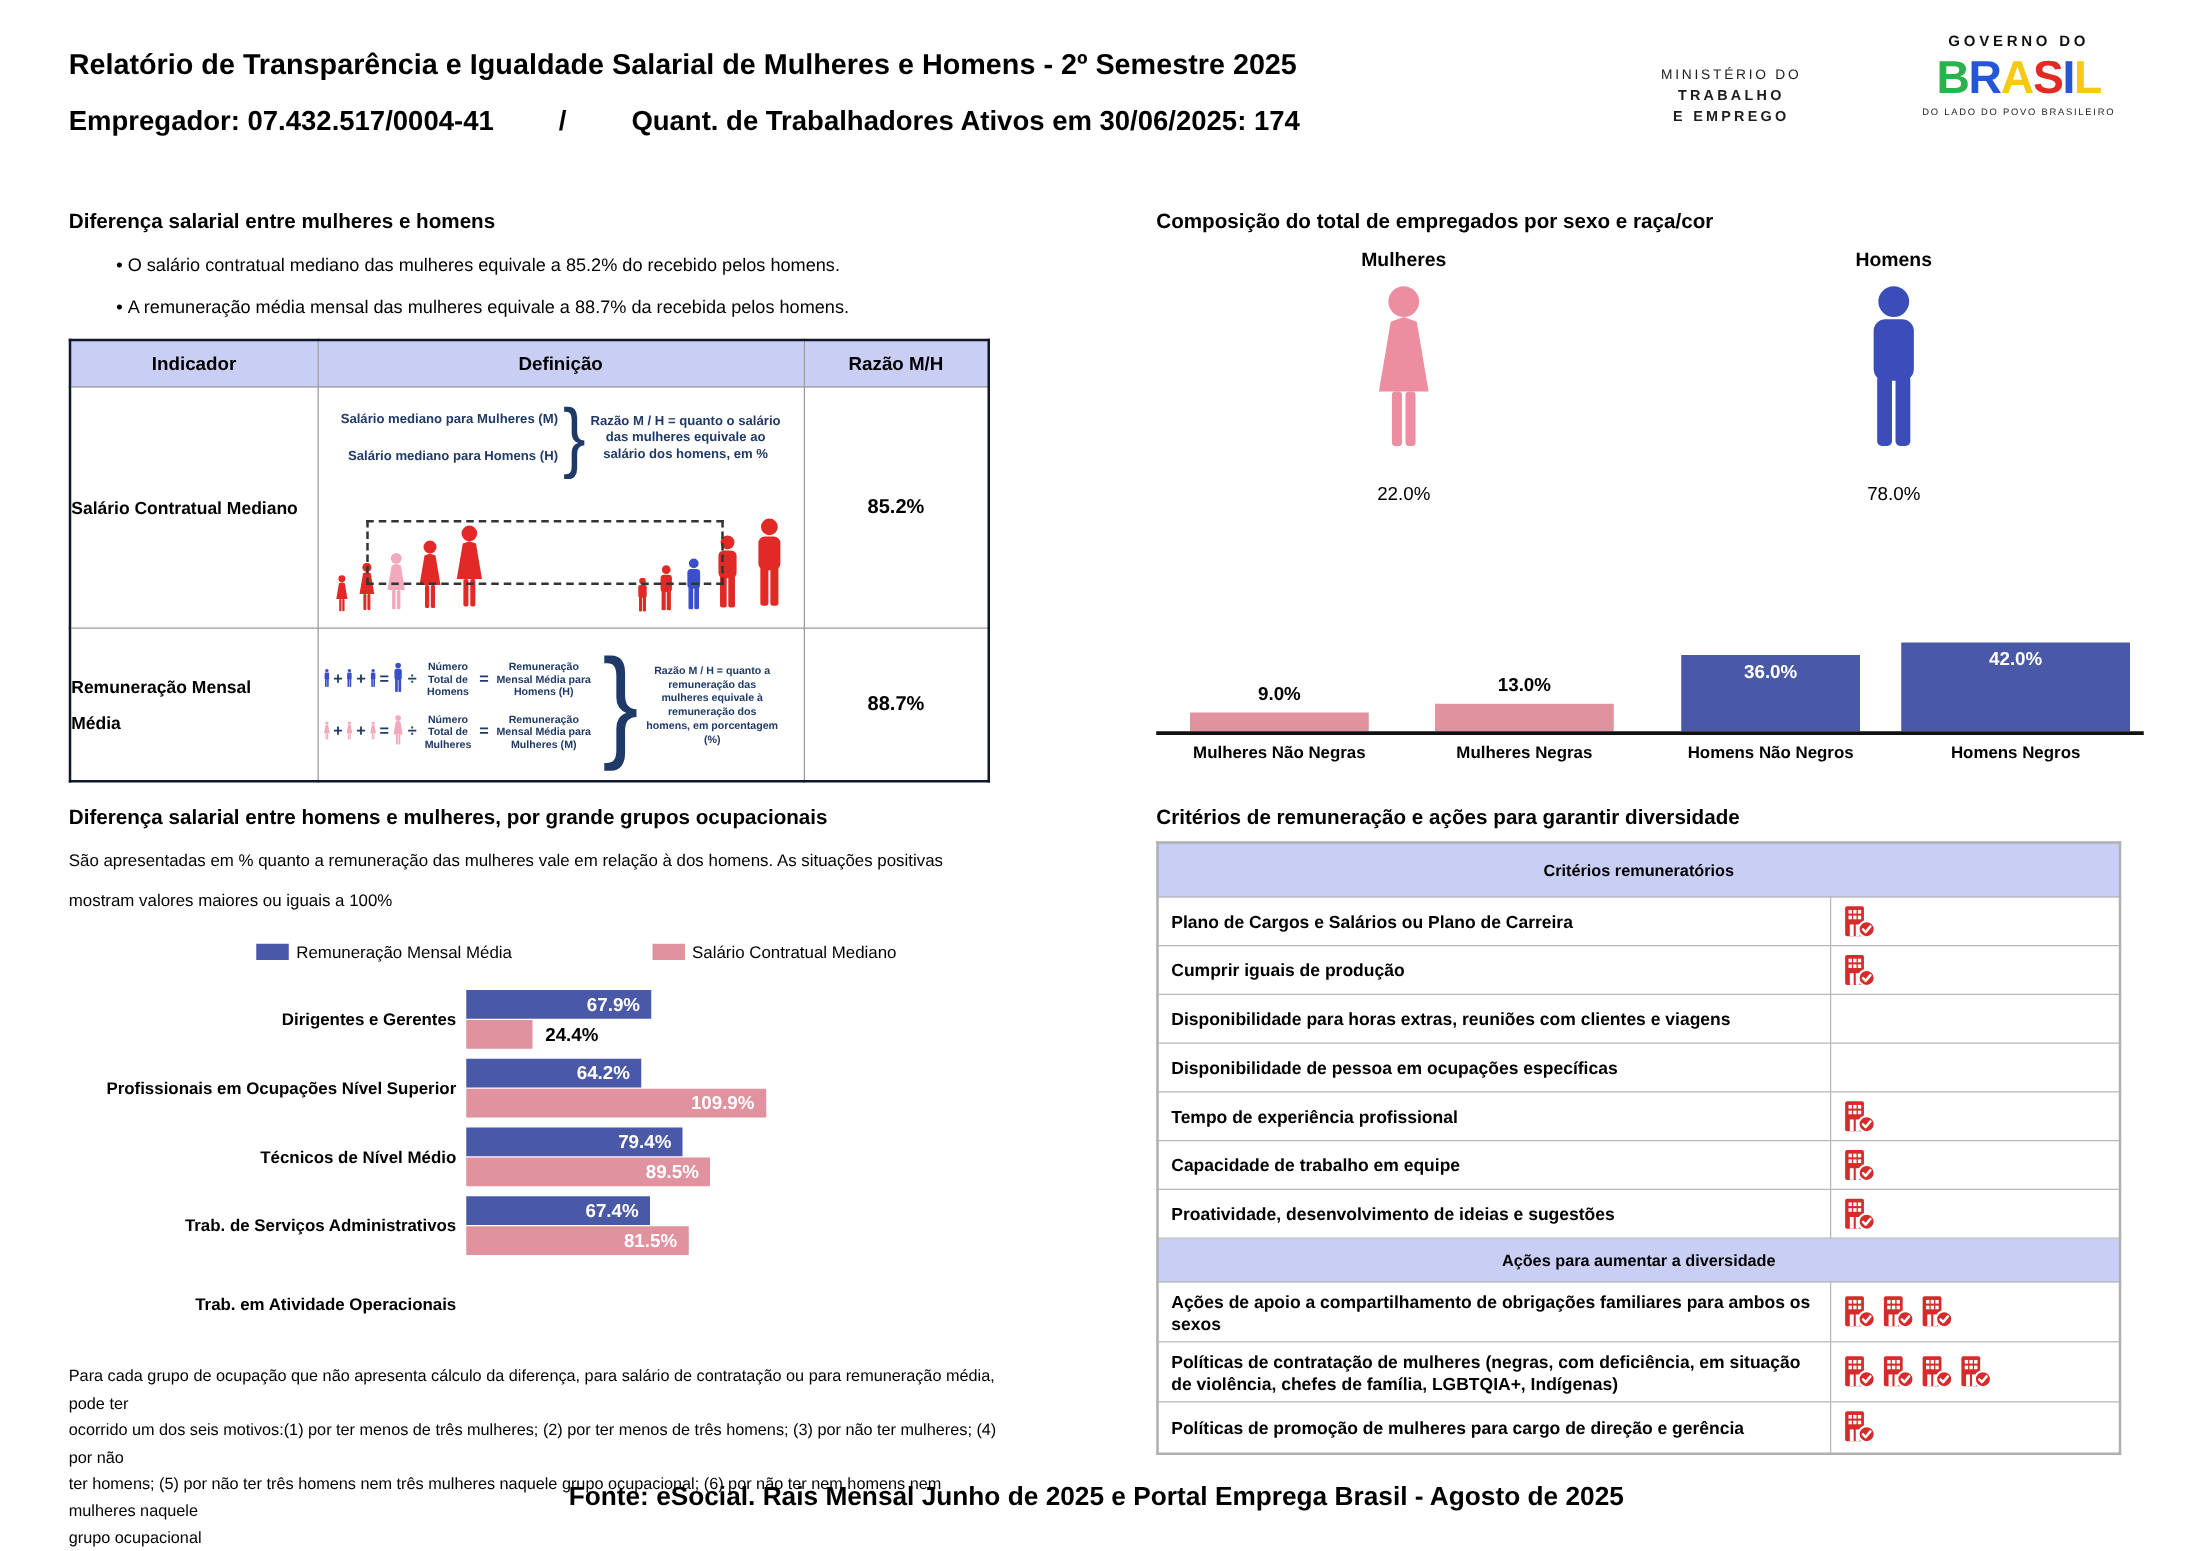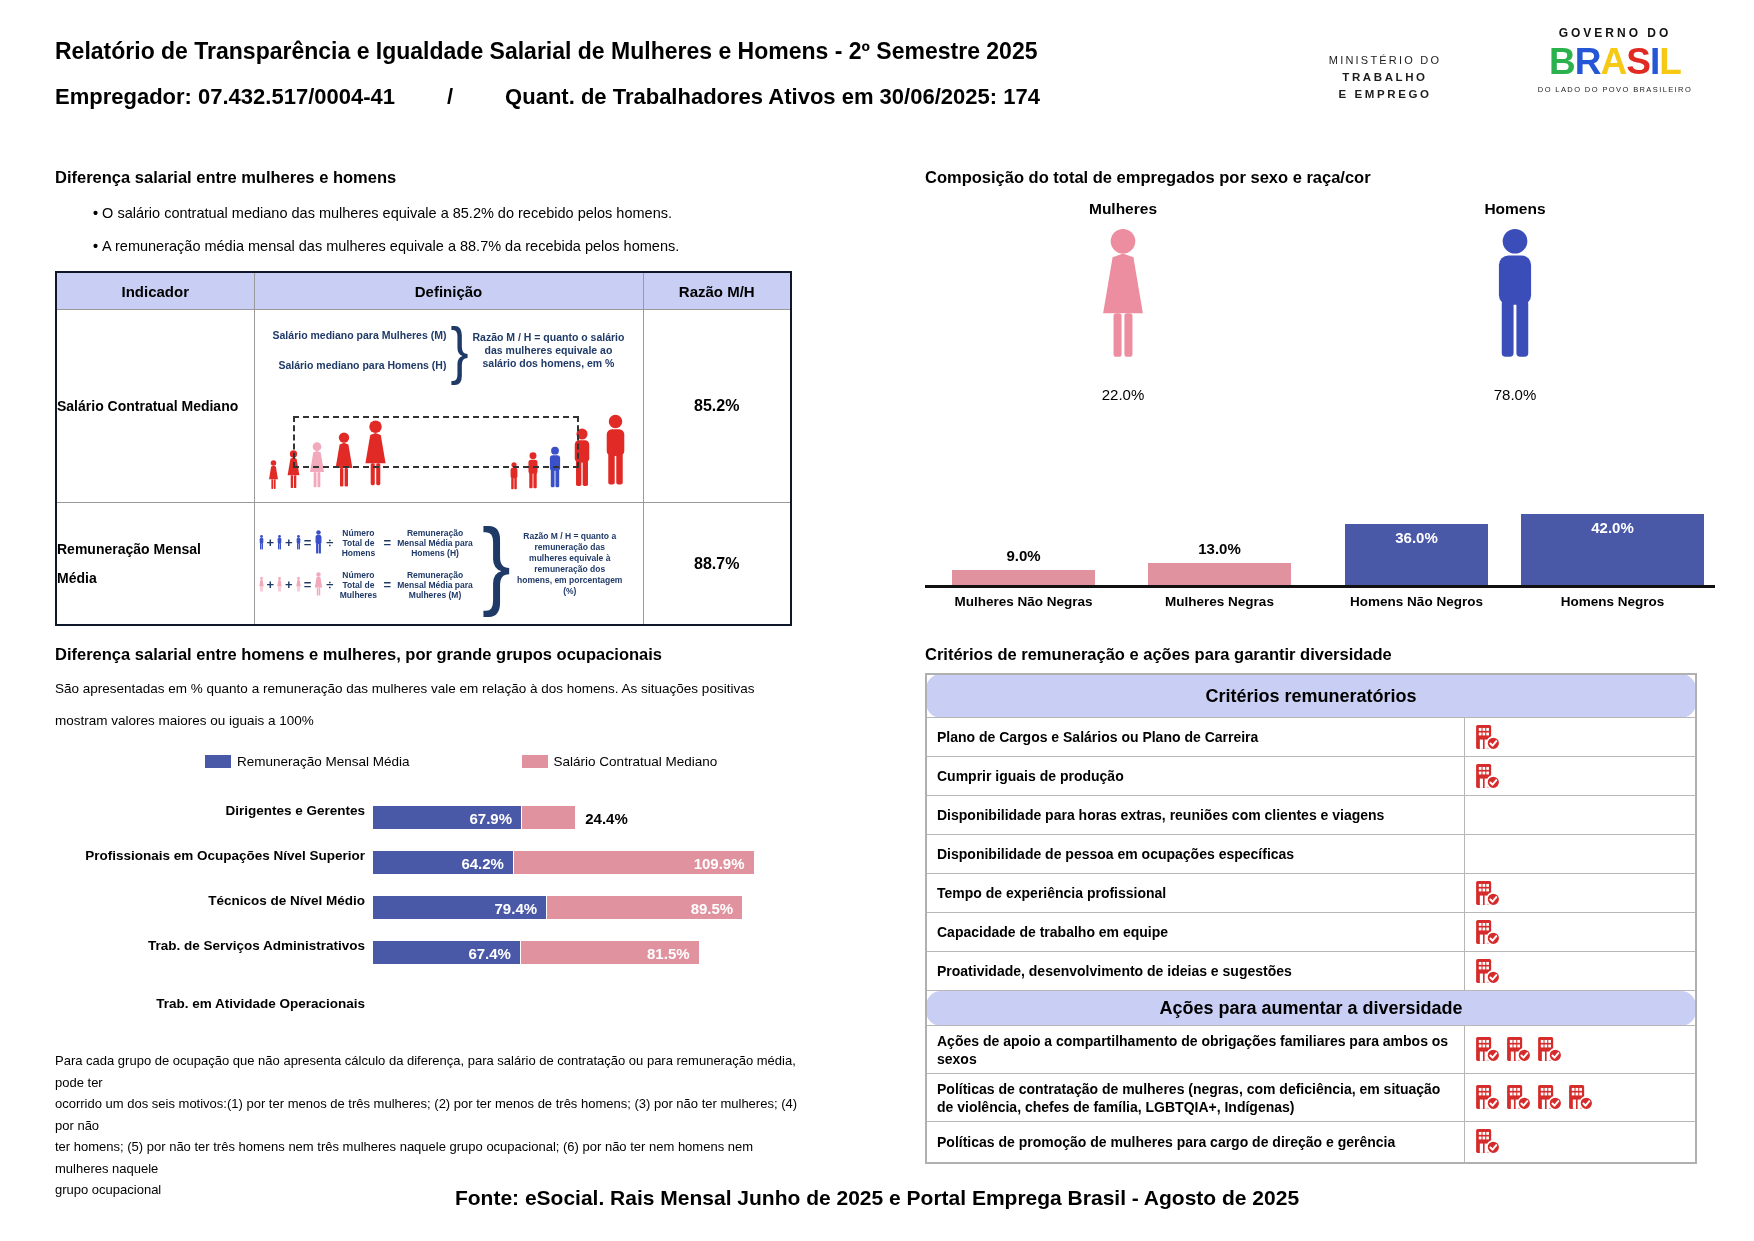--- a/index.html
+++ b/index.html
@@ -81,35 +81,35 @@
   .sub2{margin-top:17px;}
   .legend{display:flex;gap:112px;margin:26px 0 0 150px;align-items:center;}
   .legend-item{display:flex;align-items:center;gap:6px;font-size:13.5px;}
   .swatch{width:26px;height:13px;display:inline-block;}
   .sw-blue{background:#4a58a8;}
   .sw-pink{background:#e0929f;}
   .occ-chart{margin-top:23px;}
   .occ-group{display:flex;margin-bottom:8px;}
   .occ-label{width:310px;padding-right:8px;text-align:right;font-size:13.5px;font-weight:bold;
              display:flex;align-items:center;justify-content:flex-end;line-height:16px;}
-  .occ-bars{display:flex;flex-direction:row;gap:1px;margin-top:14px;}
+  .occ-bars{display:flex;flex-direction:column;gap:1px;}
   .bar{height:23px;position:relative;}
   .bar.blue{background:#4a58a8;}
   .bar.pink{background:#e0929f;}
   .bar span{position:absolute;right:9px;top:50%;transform:translateY(-50%);
             color:#fff;font-size:15px;font-weight:bold;white-space:nowrap;}
   .bar.label-out span{left:calc(100% + 10px);right:auto;color:#000;}
   .occ-group.empty .occ-label{margin-top:22px;height:20px;}
   .footnote{margin-top:36px;font-size:13px;line-height:21.5px;}
 
   
   #sec4{position:absolute;left:925px;top:645px;width:775px;}
   table.crit{border-collapse:collapse;margin-top:9px;width:772px;table-layout:fixed;border:2px solid #b0b0b0;}
   table.crit th,table.crit td{border:1px solid #b7b7b7;}
-  table.crit th{background:#c9cff4;font-size:18px;font-weight:bold;border-radius:15px;}
+  table.crit th{background:#c9cff4;font-size:13px;font-weight:bold;}
   .th1{height:40px}.th2{height:32px}
   .crit-label-col{width:538px}.crit-icon-col{width:232px}
   td.crit-label{font-size:14px;font-weight:bold;padding:0 14px 0 10px;line-height:18px;}
   td.crit-icons{padding-left:8px;}
   .crit-icons-wrap{display:flex;gap:3px;align-items:center;}
   tr.h40{height:39px}tr.h48{height:48px}tr.h41{height:41px}
 
   
   .footer{position:absolute;left:0;top:1186px;width:1754px;text-align:center;
           font-size:21px;font-weight:bold;}

